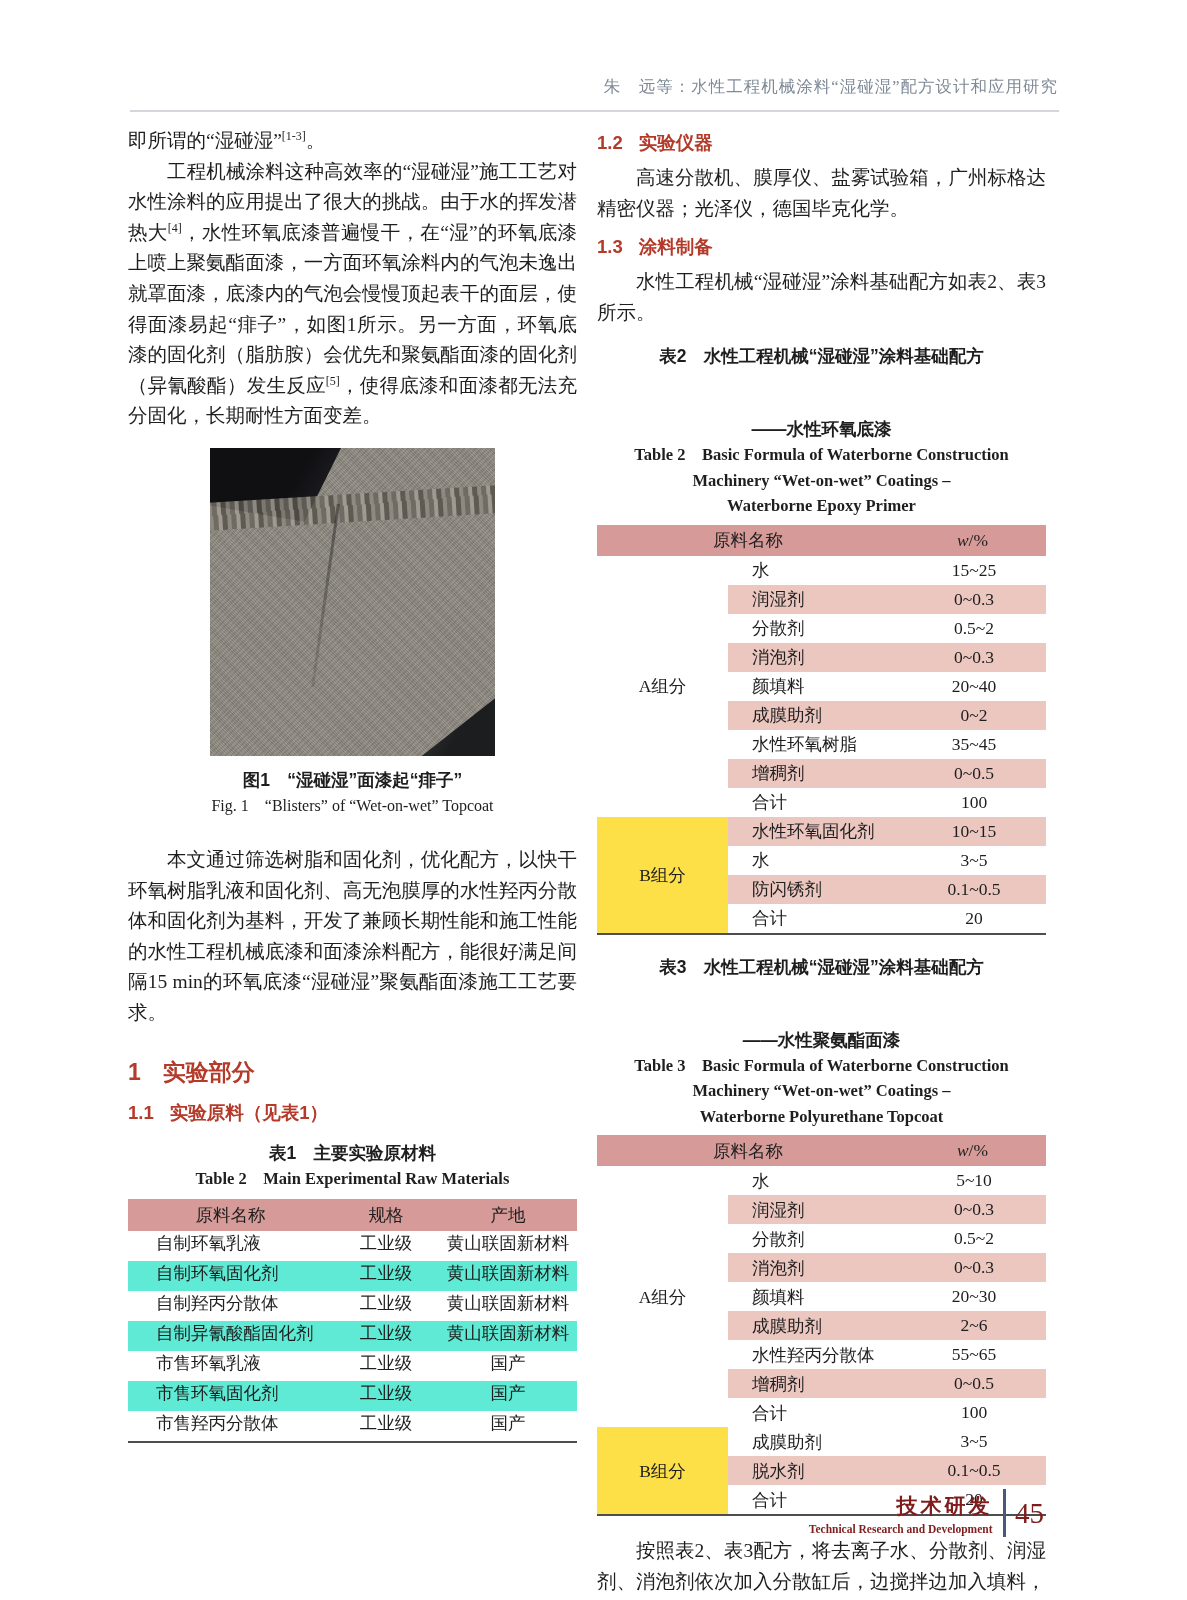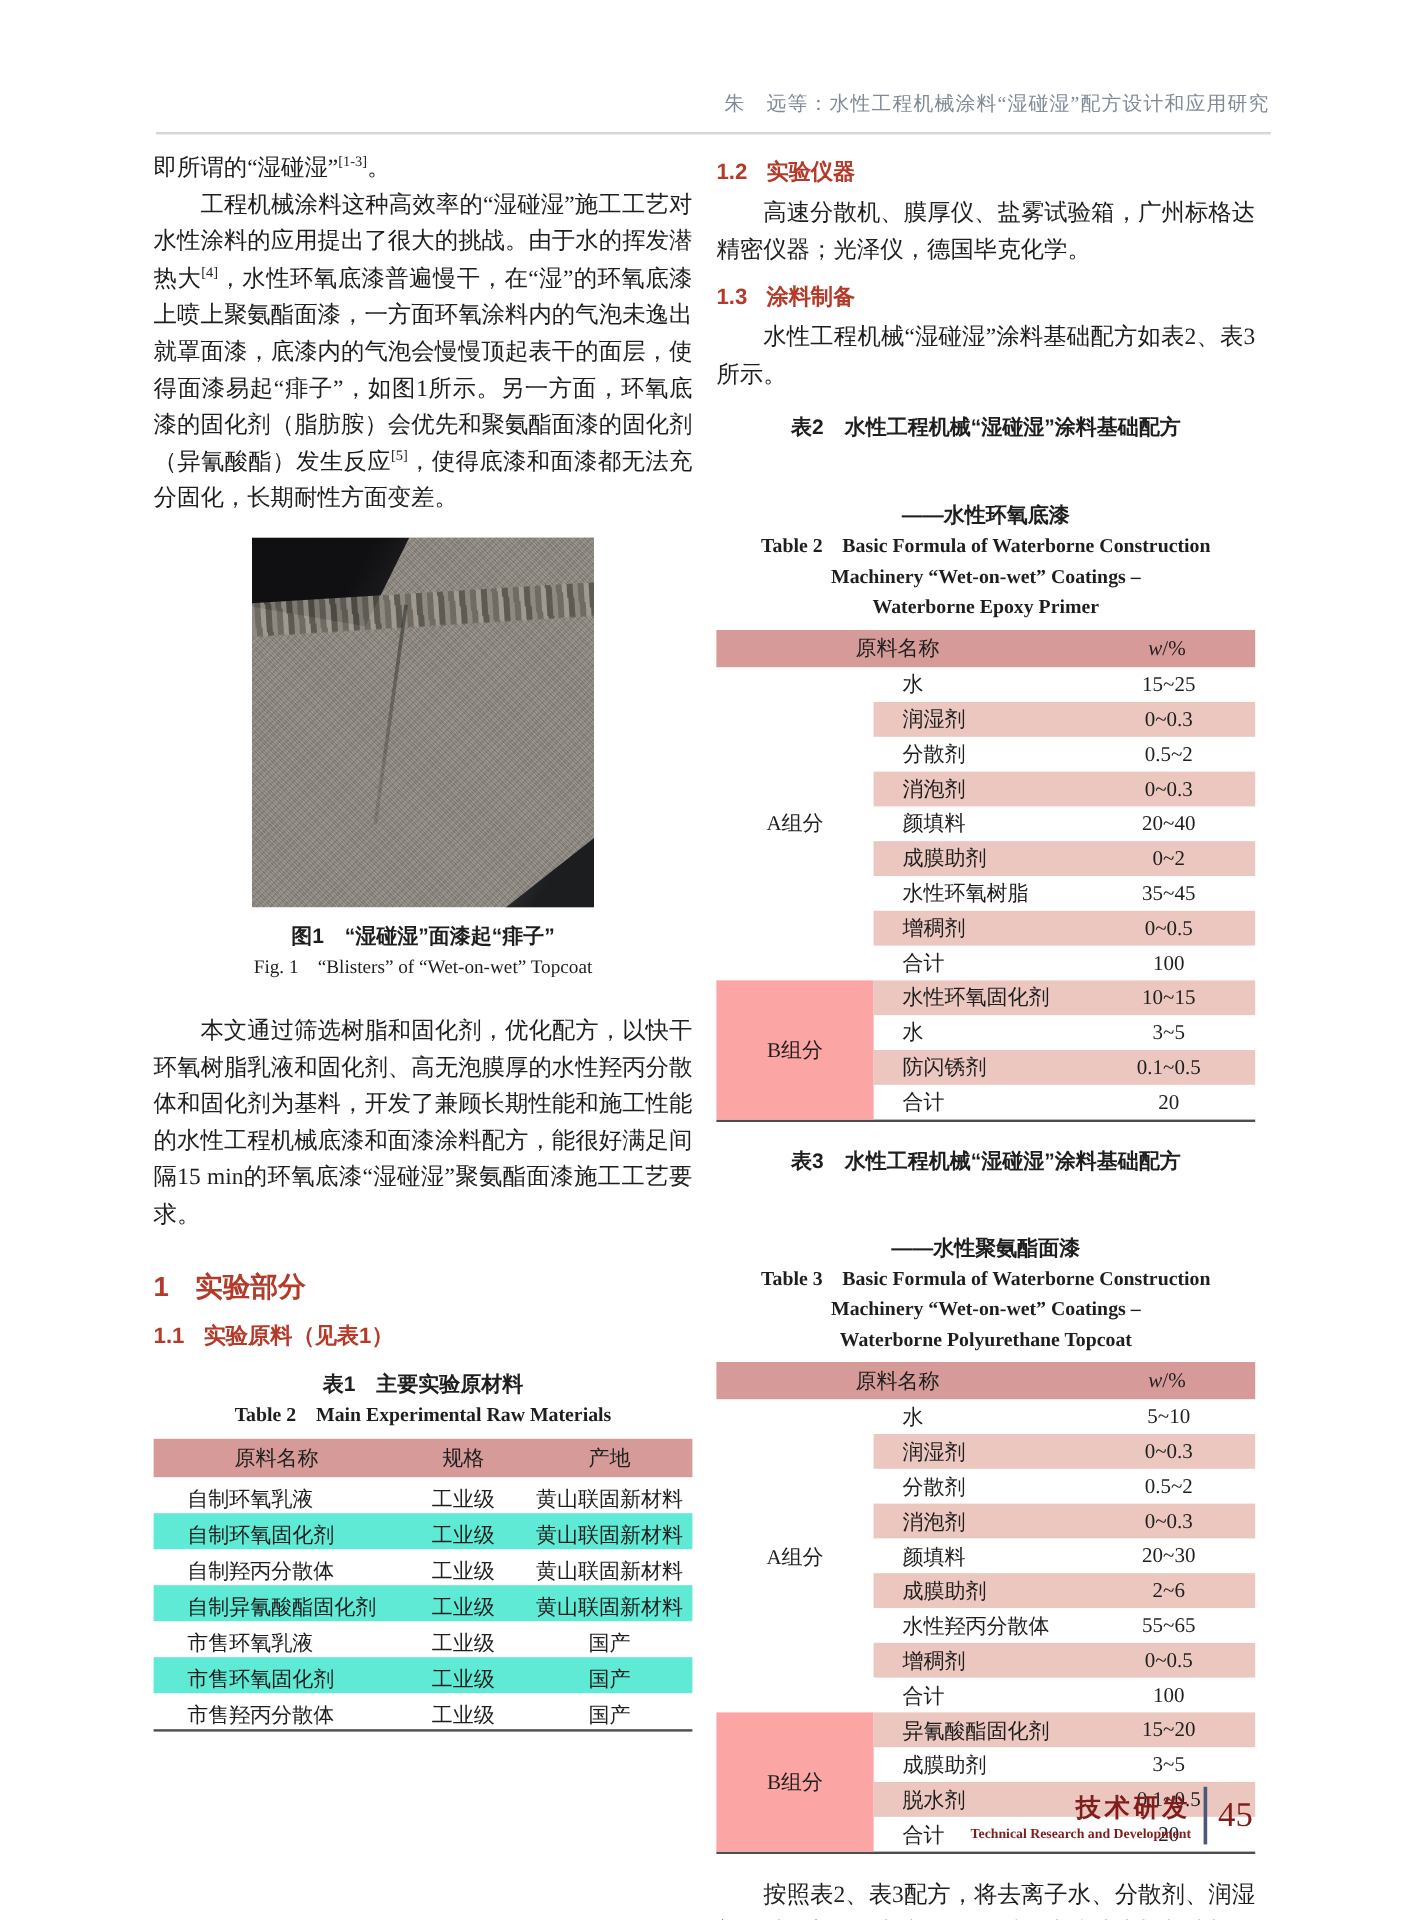--- a/index.html
+++ b/index.html
@@ -98,35 +98,35 @@
     margin-top:48px;
   }
   .tbl-title-en { text-align:center; font-weight:bold; font-size:16.5px; line-height:25.5px; }
 
   
   .t1 { margin-top:8px; border-bottom:2px solid #4e4e4e; font-size:17.5px; }
   .t1-head { display:flex; background:#d69b98; height:32px; align-items:center; }
   .t1-h1 { width:205px; text-align:center; }
   .t1-h2 { width:106px; text-align:center; }
   .t1-h3 { width:138px; text-align:center; }
-  .t1-row { display:flex; height:30px; align-items:flex-end; }
+  .t1-row { display:flex; height:30px; align-items:flex-start; }
   .t1-row.alt { background:#5eead4; }
   .t1-c1 { width:177px; padding-left:28px; text-align:left; }
   .t1-c2 { width:106px; text-align:center; }
   .t1-c3 { width:138px; text-align:center; }
 
   
   .ft { border-bottom:2px solid #4e4e4e; font-size:17.5px; }
   .ft-head { display:flex; background:#d69b98; height:31px; align-items:center; }
   .ft-head-name { width:302px; text-align:center; }
   .ft-head-w { width:147px; text-align:center; }
   .ft-head-w i { font-family:"Liberation Serif",serif; }
   .ft-group { display:flex; }
   .ft-glabel { width:131px; display:flex; align-items:center; justify-content:center; }
-  .ft-glabel.pink { background:#fca5a5; }
+  .ft-glabel.pink { background:#fde047; }
   .ft-rows { width:318px; }
   .ft-row { display:flex; height:29px; align-items:center; }
   .ft-row.alt { background:#ebc7c0; }
   .ft-name { width:150px; padding-left:24px; text-align:left; }
   .ft-val { width:144px; text-align:center; }
 
   
   .footer { position:absolute; top:1489px; right:143px; display:flex; align-items:center; color:#7f1d1d; }
   .f-left { text-align:right; margin-right:10px; }
   .f-cn { font-family:"Liberation Sans","DejaVu Sans",sans-serif; font-weight:bold; font-size:21px; letter-spacing:3px; }
@@ -342,24 +342,20 @@
             </div>
           <div class="ft-row">
               <div class="ft-name">合计</div>
               <div class="ft-val">100</div>
             </div>
         </div>
       </div>
       <div class="ft-group">
         <div class="ft-glabel pink">B组分</div>
         <div class="ft-rows">
-          <div class="ft-row alt">
-              <div class="ft-name">异氰酸酯固化剂</div>
-              <div class="ft-val">15~20</div>
-            </div>
           <div class="ft-row">
               <div class="ft-name">成膜助剂</div>
               <div class="ft-val">3~5</div>
             </div>
           <div class="ft-row alt">
               <div class="ft-name">脱水剂</div>
               <div class="ft-val">0.1~0.5</div>
             </div>
           <div class="ft-row">
               <div class="ft-name">合计</div>

